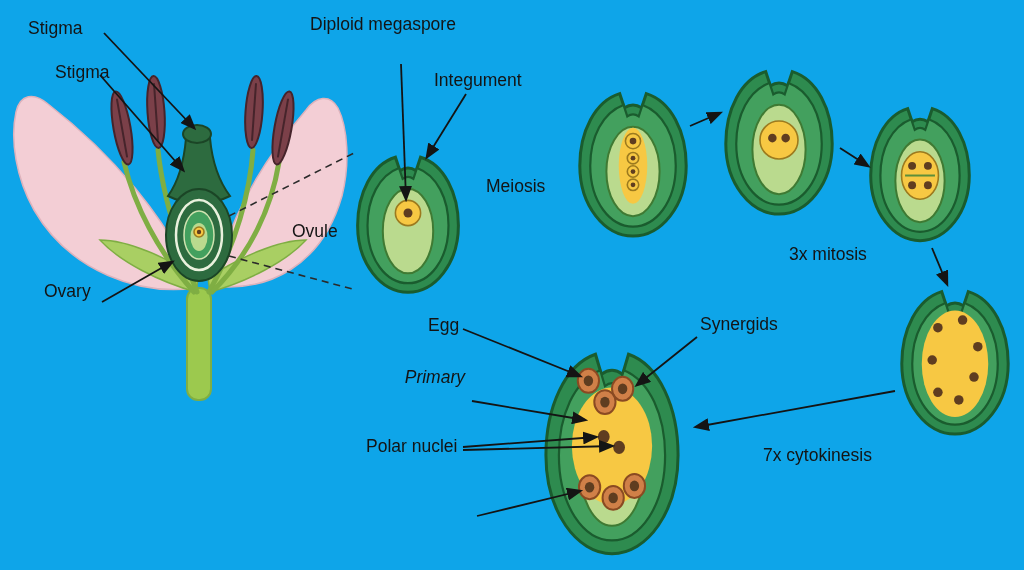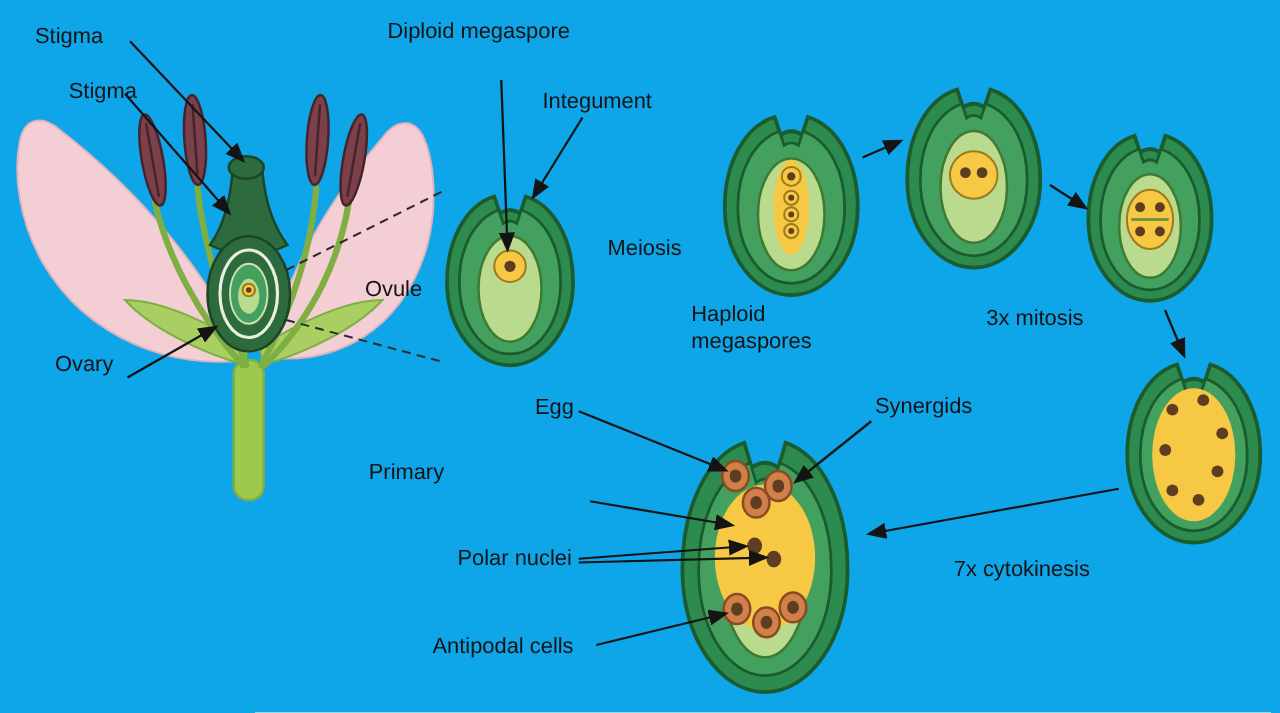--- a/index.html
+++ b/index.html
@@ -1,21 +1,21 @@
 <!DOCTYPE html>
 <html><head>
 <meta charset="utf-8">
 <style>
   html,body{margin:0;padding:0;background:#ffffff;}
   body{width:1024px;height:570px;font-family:"Liberation Sans",sans-serif;}
   .canvas{position:relative;width:1024px;height:570px;overflow:hidden;background:#0ea5e9;}
   .canvas > svg{position:absolute;left:0;top:0;}
   .lbl{position:absolute;font-size:17.5px;line-height:21px;color:#141414;white-space:nowrap;}
   .center{text-align:left;}
-  .right{text-align:left;}
+  .right{text-align:right;font-style:italic;}
 
   
   .outerInt{fill:#2e8b4f;stroke:#1a5c2e;stroke-width:3;vector-effect:non-scaling-stroke;}
   .midInt{fill:#43a05e;stroke:#1a5c2e;stroke-width:2.2;vector-effect:non-scaling-stroke;}
   .nucellus{fill:#bada8e;stroke:#3f7a33;stroke-width:2;vector-effect:non-scaling-stroke;}
   .yellow{fill:#f7c843;}
   .yellowStroked{fill:#f7c843;stroke:#9c7a1e;stroke-width:1.6;vector-effect:non-scaling-stroke;}
   .brown{fill:#5f3d20;}
   .orangeCell{fill:#d08048;stroke:#8a4a22;stroke-width:2;vector-effect:non-scaling-stroke;}
   .arrow{stroke:#141414;stroke-width:1.8;fill:none;marker-end:url(#ah);}
@@ -204,33 +204,28 @@
   <div class="lbl" style="left:28px;top:18px">Stigma</div>
   <div class="lbl" style="left:55px;top:62px">Stigma</div>
   <div class="lbl" style="left:44px;top:281px">Ovary</div>
   <div class="lbl" style="left:292px;top:221px">Ovule</div>
 
   <div class="lbl center" style="left:310px;top:14px;width:180px">
     <div>Diploid megaspore</div>
   </div>
 
   <div class="lbl" style="left:434px;top:70px">Integument</div>
-  <div class="lbl" style="left:486px;top:188px">Meiosis</div>
-
-  <div class="lbl center" style="left:553px;top:241px;width:160px">
-    <div>Haploid</div>
-    <div>megaspores</div>
-  </div>
+  <div class="lbl" style="left:486px;top:176px">Meiosis</div>
+
 
   <div class="lbl" style="left:789px;top:244px">3x mitosis</div>
   <div class="lbl" style="left:763px;top:445px">7x cytokinesis</div>
 
   <div class="lbl" style="left:428px;top:315px">Egg</div>
   <div class="lbl" style="left:700px;top:314px">Synergids</div>
 
   <div class="lbl right" style="left:295px;top:367px;width:170px">
     <div>Primary</div>
   </div>
 
   <div class="lbl" style="left:366px;top:436px">Polar nuclei</div>
-  <div class="lbl" style="left:346px;top:506px">Antipodal cells</div>
 
 </div>
 
 </body></html>

